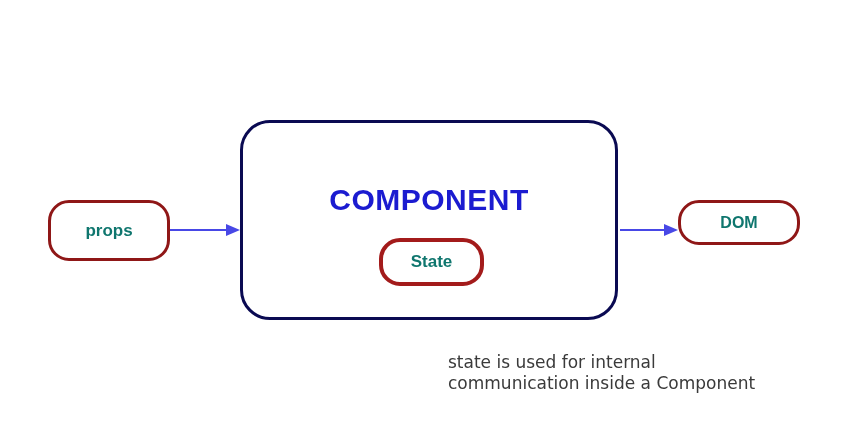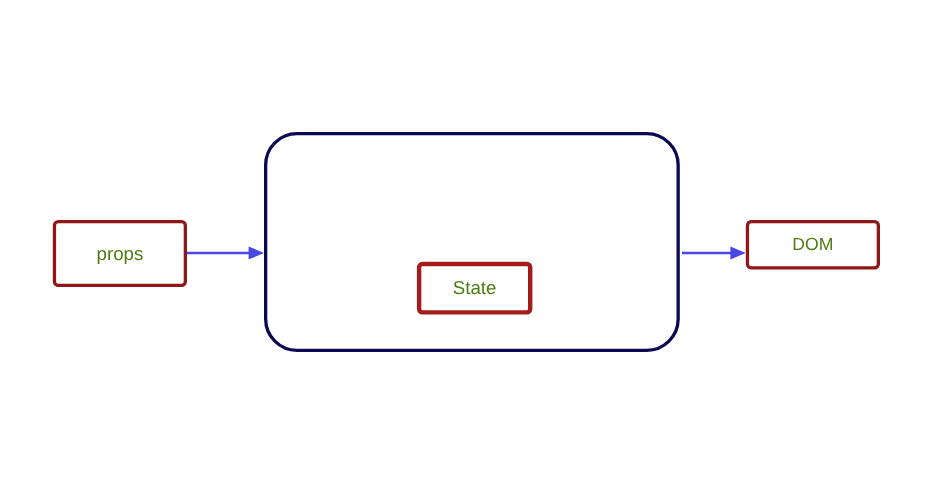--- a/index.html
+++ b/index.html
@@ -18,23 +18,24 @@
   .box {
     position: absolute;
     background: #ffffff;
     box-sizing: border-box;
     display: flex;
     align-items: center;
     justify-content: center;
   }
   .small-box {
     border: 3px solid #8f1717;
-    border-radius: 5px;
-    color: #4d7c0f;
+    border-radius: 21px;
+    color: #0f766e;
     font-size: 17px;
+    font-weight: bold;
   }
   .props-box {
     left: 48px;
     top: 200px;
     width: 122px;
     height: 61px;
   }
   .dom-box {
     left: 678px;
     top: 200px;
@@ -94,28 +95,33 @@
   <div class="box small-box props-box">
     <span>props</span>
   </div>
 
   <svg class="arrow arrow-1" width="70" height="20">
     <line x1="0" y1="10" x2="57" y2="10" stroke="#4848e6" stroke-width="2.2"></line>
     <polygon points="56,4 70,10 56,16" fill="#4848e6"></polygon>
   </svg>
 
   <div class="box component-box">
+    <div class="component-title">COMPONENT</div>
     <div class="box small-box state-box">
       <span>State</span>
     </div>
   </div>
 
   <svg class="arrow arrow-2" width="58" height="20">
     <line x1="0" y1="10" x2="45" y2="10" stroke="#4848e6" stroke-width="2.2"></line>
     <polygon points="44,4 58,10 44,16" fill="#4848e6"></polygon>
   </svg>
 
   <div class="box small-box dom-box">
     <span>DOM</span>
   </div>
 
+  <div class="caption">
+    <div>state is used for internal</div>
+    <div>communication inside a Component</div>
+  </div>
 
 </div>
 
 </body></html>

